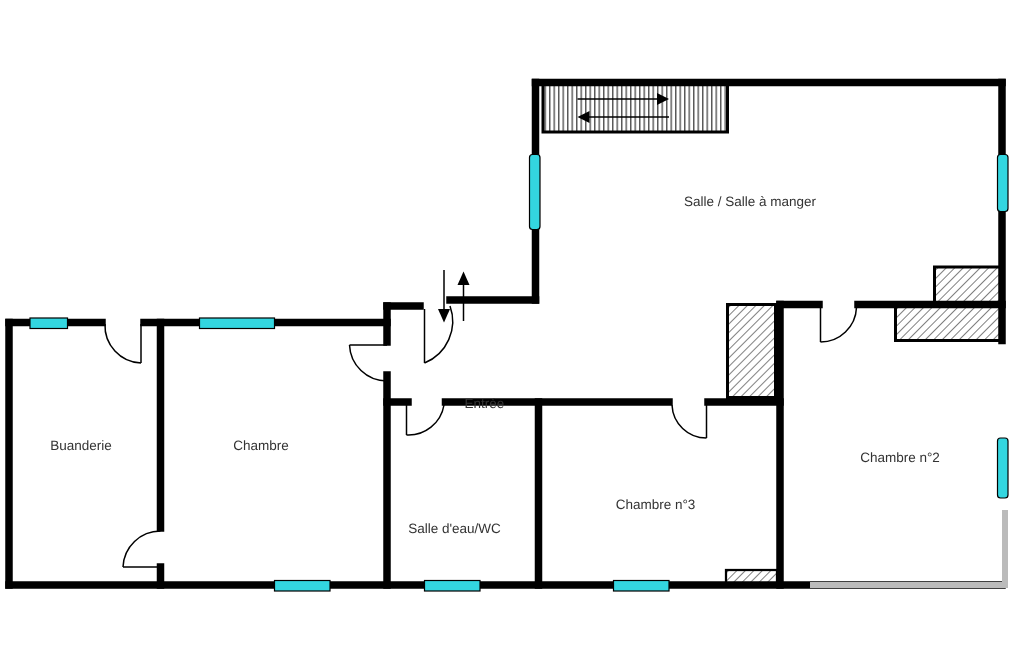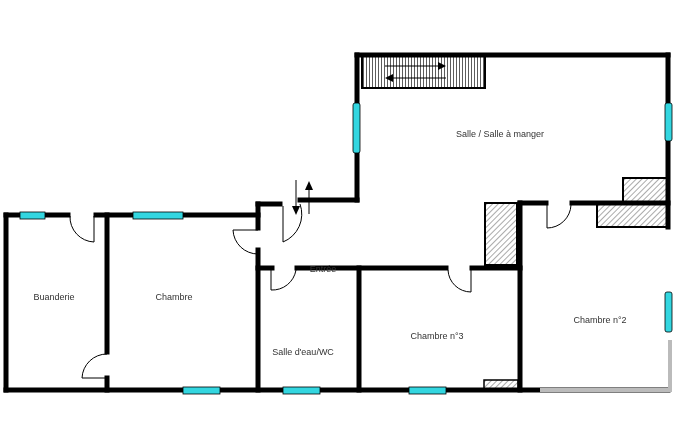--- a/index.html
+++ b/index.html
@@ -113,13 +113,13 @@
     <polygon points="309,181 305,190 313,190" fill="#000"></polygon>
   </g>
 </svg>
 
 <div class="room-label" style="left:500px;top:134px;">Salle / Salle à manger</div>
 <div class="room-label" style="left:323px;top:235px;margin-top:34px;">Entrée</div>
 <div class="room-label" style="left:54px;top:297px;text-align:right;">Buanderie</div>
 <div class="room-label" style="left:174px;top:297px;">Chambre</div>
 <div class="room-label" style="left:303px;top:352px;">Salle d'eau/WC</div>
 <div class="room-label" style="left:437px;top:336px;">Chambre n°3</div>
-<div class="room-label" style="left:600px;top:320px;">Chambre n°2</div>
+<div class="room-label" style="left:600px;top:305px;">Chambre n°2</div>
 
 </body></html>

